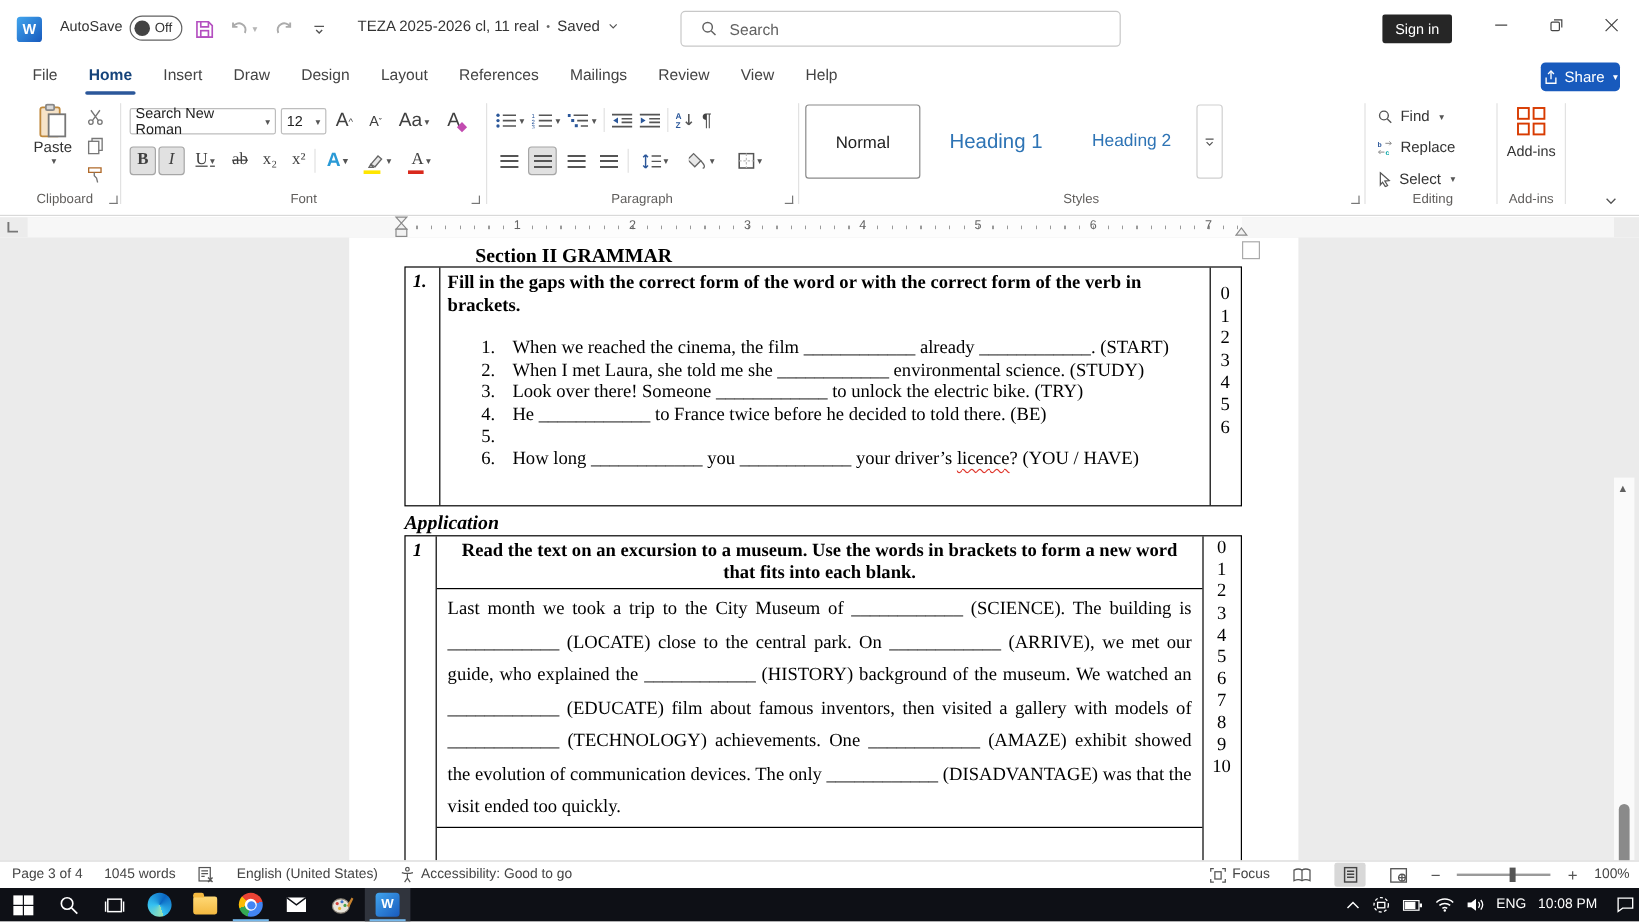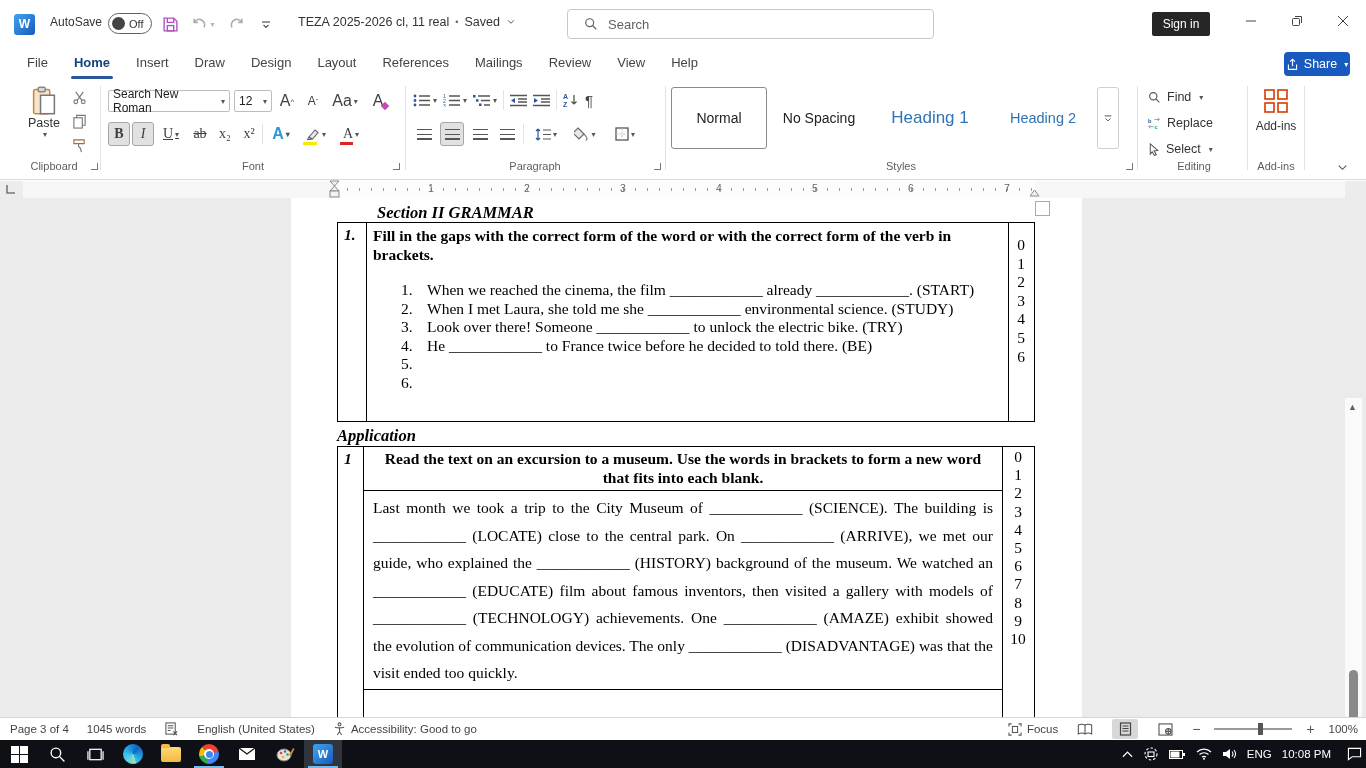--- a/index.html
+++ b/index.html
@@ -82,21 +82,21 @@
   .ruler-nums > div { width:96px; text-align:center; font-size:10.5px; color:#666; }
   .ind-left { position:absolute; left:328px; top:-1px; }
   .ind-right { position:absolute; left:1028px; top:7px; }
   .tabsel { position:absolute; left:5px; top:2px; }
 
   
   #docarea { position:absolute; left:0; top:198px; width:1366px; height:519px; background:#ebebeb; }
   #page { position:absolute; left:291px; top:0; width:791px; height:519px; background:#fff; overflow:hidden;
     font-family:"Liberation Serif",serif; color:#000; }
   .margin-marker { position:absolute; left:744px; top:3px; width:15px; height:15px; border:1px solid #aaa; }
-  .sec-head { position:absolute; left:86px; top:5px; font-size:16.5px; font-weight:bold; font-style:italic; }
+  .sec-head { position:absolute; left:105px; top:5px; font-size:16.5px; font-weight:bold; }
   .app-head { position:absolute; left:46px; top:228px; font-size:16.5px; font-weight:bold; font-style:italic; }
   .xtable { position:absolute; left:46px; width:698px; border:1.6px solid #000; display:grid; }
   #table1 { top:24px; height:200px; grid-template-columns:29px 641px 25px; }
   #table2 { top:248px; height:280px; grid-template-columns:26px 638px 31px; }
   .cell-num { border-right:1.6px solid #000; font-weight:bold; font-style:italic; font-size:15.5px; padding:3px 0 0 6px; }
   .cell-score { border-left:1.6px solid #000; text-align:center; font-size:15.5px; }
   #table1 .cell-score { padding-top:13px; line-height:18.6px; }
   #table2 .cell-score { padding-top:1px; line-height:18.2px; }
   .t1-main { padding:3px 8px 0 6px; font-size:15.5px; }
   .t1-instr { font-weight:bold; line-height:19px; }
@@ -437,23 +437,20 @@
     </div>
     <div class="glabel"><span>Paragraph</span></div>
     <div class="launcher"></div>
   </div>
   <div class="gdivider" style="left:665px"></div>
 
   <div class="group" id="g-styles">
     <div class="stylecards">
       <div class="card sel">
           <span>Normal</span>
-        </div>
-      <div class="card">
-          <span>No Spacing</span>
         </div>
       <div class="card h1" style="width:118px">
           <span>Heading 1</span>
         </div>
       <div class="card h2" style="width:100px">
           <span>Heading 2</span>
         </div>
       <div class="morebtn">
         <svg width="10" height="10" viewBox="0 0 12 12" fill="none" stroke="#555" stroke-width="1.2">
             <path d="M2 3.5h8"></path>
@@ -570,20 +567,21 @@
             </div>
           <div class="t1-item">
               <span class="li-num">4.</span>
               <span class="li-text">He ____________ to France twice before he decided to told there. (BE)</span>
             </div>
           <div class="t1-item">
               <span class="li-num">5.</span>
             </div>
           <div class="t1-item">
             <span class="li-num">6.</span>
+            <span class="li-text"><span>How long ____________ you ____________ your driver’s </span><span class="misspell">licence</span><span>? (YOU / HAVE)</span></span>
           </div>
         </div>
       </div>
       <div class="cell-score">
           <div>0</div>
           <div>1</div>
           <div>2</div>
           <div>3</div>
           <div>4</div>
           <div>5</div>

